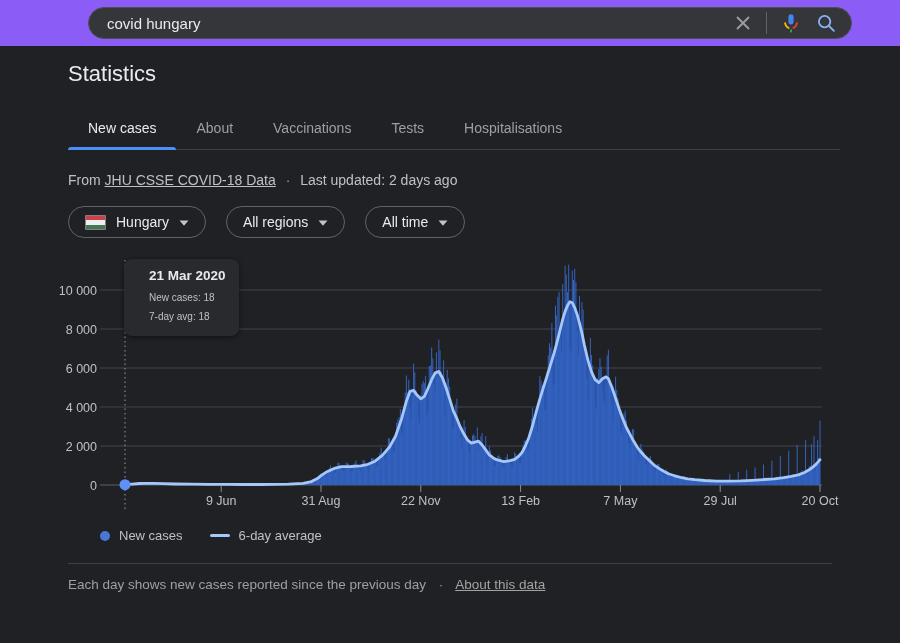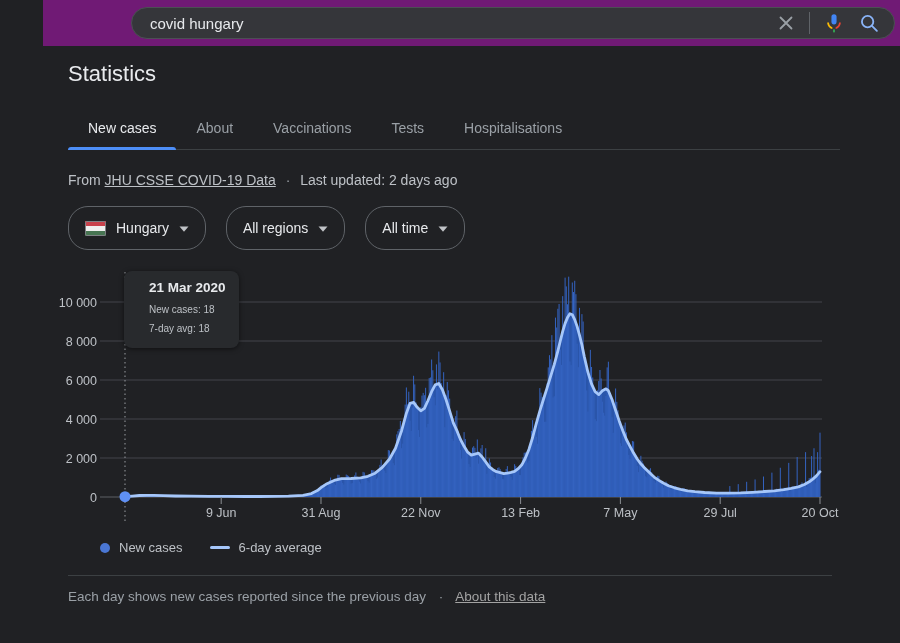--- a/index.html
+++ b/index.html
@@ -4,21 +4,21 @@
 <style>
   * { margin:0; padding:0; box-sizing:border-box; }
   html,body { background:#17181a; }
   body {
     width:900px; height:643px; position:relative; overflow:hidden;
     background:#202124;
     font-family:"Liberation Sans", sans-serif;
     -webkit-font-smoothing:antialiased;
   }
   
-  .search-header { position:relative; height:46px; background:#701a75;margin-left:43px; }
+  .search-header { position:relative; height:46px; background:#8b5cf6; }
   .search-pill {
     position:absolute; left:88px; top:7px; width:764px; height:32px;
     background:#35363a; border:1px solid #4c4f54; border-radius:17px;
     display:flex; align-items:center; padding:0 14px 0 18px;
   }
   .search-input {
     flex:1; background:transparent; border:none; outline:none;
     color:#e8eaed; font-size:15px; font-family:"Liberation Sans",sans-serif;
   }
   .pill-icons { display:flex; align-items:center; gap:13px; }
@@ -37,21 +37,21 @@
   .tab.active { color:#e8eaed; }
   .tab.active::after {
     content:""; position:absolute; left:0; right:0; bottom:-1px; height:3px;
     background:#4d8ef7; border-radius:3px 3px 0 0;
   }
   .source-row { margin:22px 0 0 68px; font-size:14px; color:#bdc1c6; }
   .source-row a { color:#bdc1c6; text-decoration:underline; cursor:pointer; }
   .source-sep { margin:0 6px; color:#9aa0a6; }
   .chips { display:flex; gap:20px; margin:18px 0 0 68px; }
   .chip {
-    height:44px; border:1px solid #5f6368; border-radius:20px;
+    height:32px; border:1px solid #5f6368; border-radius:20px;
     display:flex; align-items:center; gap:10px; padding:12px 16px;
     color:#e8eaed; font-size:14px; cursor:pointer; background:transparent; white-space:nowrap;
   }
   .chip svg.flag { display:block; }
   .caret { display:block; margin-top:1px; }
   
   .chart-section { position:relative; margin-top:8px; height:272px; }
   .chart-tooltip {
     position:absolute; left:124px; top:13px; z-index:3;
     background:#282a2d; border-radius:8px; padding:9px 13px 10px 25px;
@@ -104,21 +104,21 @@
 <div class="tabbar">
     <div class="tab active">New cases</div>
     <div class="tab">About</div>
     <div class="tab">Vaccinations</div>
     <div class="tab">Tests</div>
     <div class="tab">Hospitalisations</div>
   </div>
 
 <div class="source-row">
   <span>From</span>
-  <a>JHU CSSE COVID-19 Data</a>
+  <a>JHU CSSE COVID-18 Data</a>
   <span class="source-sep">·</span>
   <span>Last updated: 2 days ago</span>
 </div>
 
 <div class="chips">
     <div class="chip">
       <svg class="flag" width="21" height="15" viewBox="0 0 21 15">
         <rect x="0" y="0" width="21" height="5" fill="#c8414b"></rect>
         <rect x="0" y="5" width="21" height="5" fill="#efefef"></rect>
         <rect x="0" y="10" width="21" height="5" fill="#477552"></rect>

